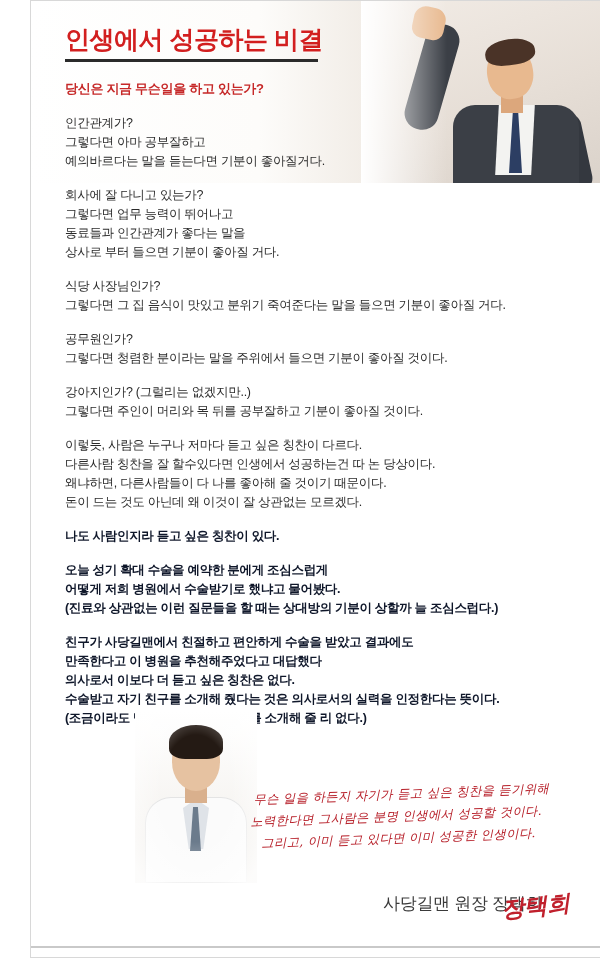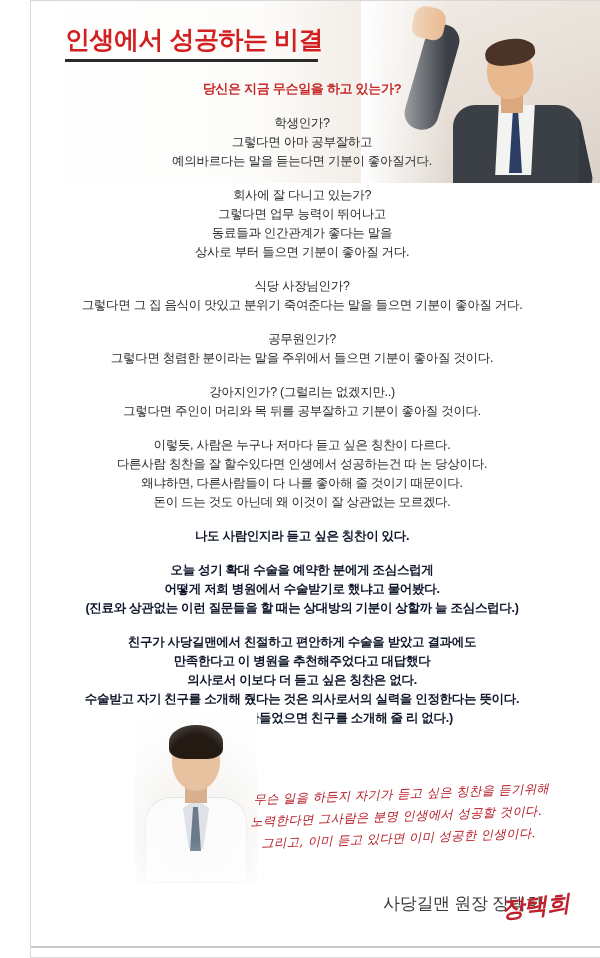--- a/index.html
+++ b/index.html
@@ -133,21 +133,20 @@
     width: 253px;
     height: 3px;
     background: #2b2b2b;
   }
 
   
   .content {
     position: absolute;
     left: 0; top: 78px;
     width: 542px;
-    text-align: center;
   }
   .block {
     padding: 0 34px;
     color: #2a2a2a;
     font-size: 12.5px;
     line-height: 19px;
     letter-spacing: -0.3px;
   }
   .lead {
     color: #c62828;
@@ -292,21 +291,21 @@
     <div class="title">인생에서 성공하는 비결</div>
     <div class="title-rule"></div>
   </div>
 
   <div class="content">
 
     <div class="block">
       <div class="lead">당신은 지금 무슨일을 하고 있는가?</div>
 
       <div class="para">
-        <div>학생인가?</div>
+        <div>인간관계가?</div>
         <div>그렇다면 아마 공부잘하고</div>
         <div>예의바르다는 말을 듣는다면 기분이 좋아질거다.</div>
       </div>
 
       <div class="para">
         <div>회사에 잘 다니고 있는가?</div>
         <div>그렇다면 업무 능력이 뛰어나고</div>
         <div>동료들과 인간관계가 좋다는 말을</div>
         <div>상사로 부터 들으면 기분이 좋아질 거다.</div>
       </div>

